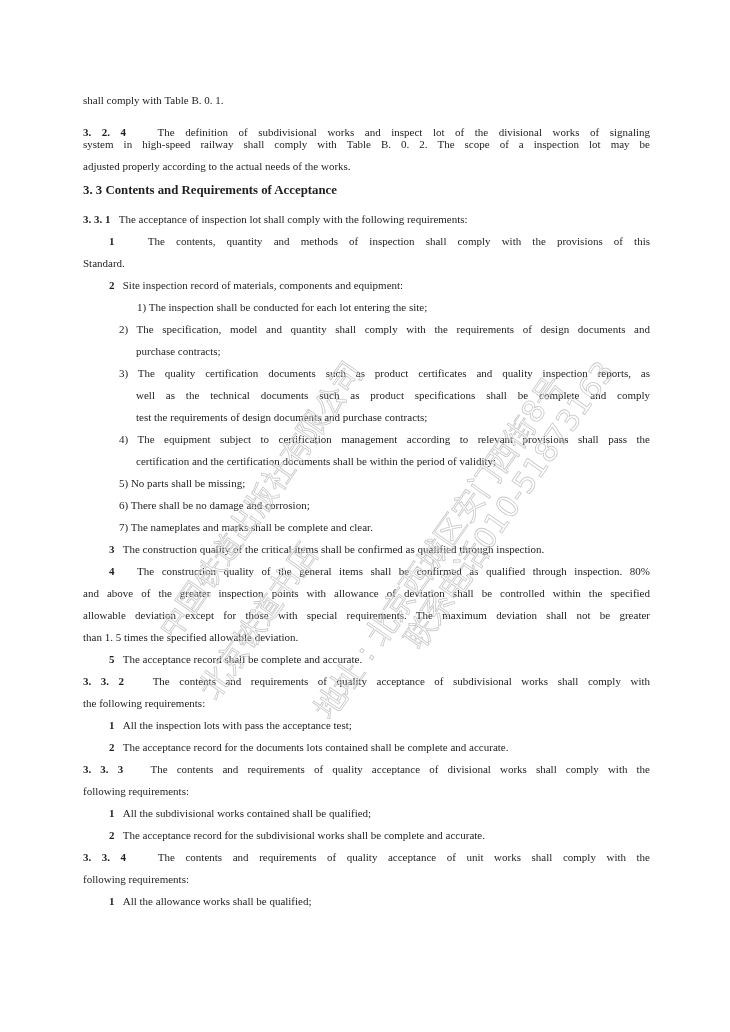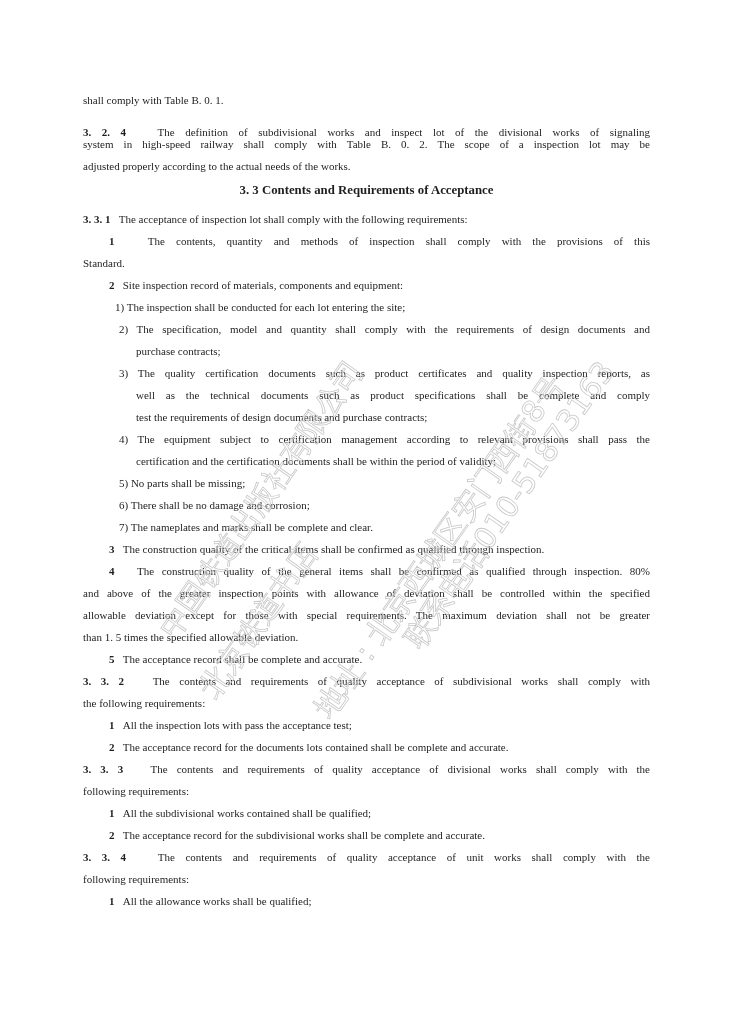--- a/index.html
+++ b/index.html
@@ -2,41 +2,41 @@
 <html><head>
 <meta charset="utf-8">
 <style>
   html, body { margin:0; padding:0; background:#fff; }
   body { width:730px; height:1032px; position:relative; overflow:hidden;
          font-family:"Liberation Serif","DejaVu Serif",serif; color:#1e1e1e; }
   .page { position:absolute; left:83px; top:0; width:567px; }
   .line { position:absolute; left:0; white-space:nowrap; font-size:11px; line-height:18px; }
   .just { width:567px; text-align:justify; text-align-last:justify; white-space:normal; }
   .num { font-weight:bold; }
-  .h { position:absolute; left:0; width:567px; text-align:center; font-weight:bold; font-size:12.8px; line-height:18px; }
+  .h { position:absolute; left:0; width:567px; text-align:left; font-weight:bold; font-size:12.8px; line-height:18px; }
   .wm { position:absolute; left:0; top:0; width:730px; height:1032px; pointer-events:none; }
   .wm text { font-family:"DejaVu Sans",sans-serif; fill:none; stroke:#c8c8c8; stroke-width:0.8; font-size:30px; }
 </style>
 </head>
 <body>
 
 <div class="page">
 
   <div class="line" style="top:91px"><span>shall comply with Table B. 0. 1.</span></div>
   <div class="line just" style="top:123px"><span class="num">3. 2. 4</span>&nbsp;&nbsp;&nbsp;<span>The definition of subdivisional works and inspect lot of the divisional works of signaling</span></div>
   <div class="line just" style="top:135px"><span>system in high-speed railway shall comply with Table B. 0. 2.  The scope of a inspection lot may be</span></div>
   <div class="line" style="top:157px"><span>adjusted properly according to the actual needs of the works.</span></div>
 
   <div class="h" style="top:181px">3. 3    Contents and Requirements of Acceptance</div>
 
   <div class="line" style="top:210px"><span class="num">3. 3. 1</span>&nbsp;&nbsp;&nbsp;<span>The acceptance of inspection lot shall comply with the following requirements:</span></div>
   <div class="line just" style="top:232px;left:26px;width:541px"><span class="num">1</span>&nbsp;&nbsp;&nbsp;<span>The contents, quantity and methods of inspection shall comply with the provisions of this</span></div>
   <div class="line" style="top:254px"><span>Standard.</span></div>
   <div class="line" style="top:276px;left:26px"><span class="num">2</span>&nbsp;&nbsp;&nbsp;<span>Site inspection record of materials, components and equipment:</span></div>
-  <div class="line" style="top:298px;left:32px"><span>1)  The inspection shall be conducted for each lot entering the site;</span></div>
+  <div class="line" style="top:298px;left:54px"><span>1)  The inspection shall be conducted for each lot entering the site;</span></div>
   <div class="line just" style="top:320px;left:36px;width:531px"><span>2)  The specification, model and quantity shall comply with the requirements of design documents and</span></div>
   <div class="line" style="top:342px;left:53px"><span>purchase contracts;</span></div>
   <div class="line just" style="top:364px;left:36px;width:531px"><span>3)  The quality certification documents such as product certificates and quality inspection reports, as</span></div>
   <div class="line just" style="top:386px;left:53px;width:514px"><span>well as the technical documents such as product specifications shall be complete and comply</span></div>
   <div class="line" style="top:408px;left:53px"><span>test the requirements of design documents and purchase contracts;</span></div>
   <div class="line just" style="top:430px;left:36px;width:531px"><span>4)  The equipment subject to certification management according to relevant provisions shall pass the</span></div>
   <div class="line" style="top:452px;left:53px"><span>certification and the certification documents shall be within the period of validity;</span></div>
   <div class="line" style="top:474px;left:36px"><span>5)  No parts shall be missing;</span></div>
   <div class="line" style="top:496px;left:36px"><span>6)  There shall be no damage and corrosion;</span></div>
   <div class="line" style="top:518px;left:36px"><span>7)  The nameplates and marks shall be complete and clear.</span></div>

